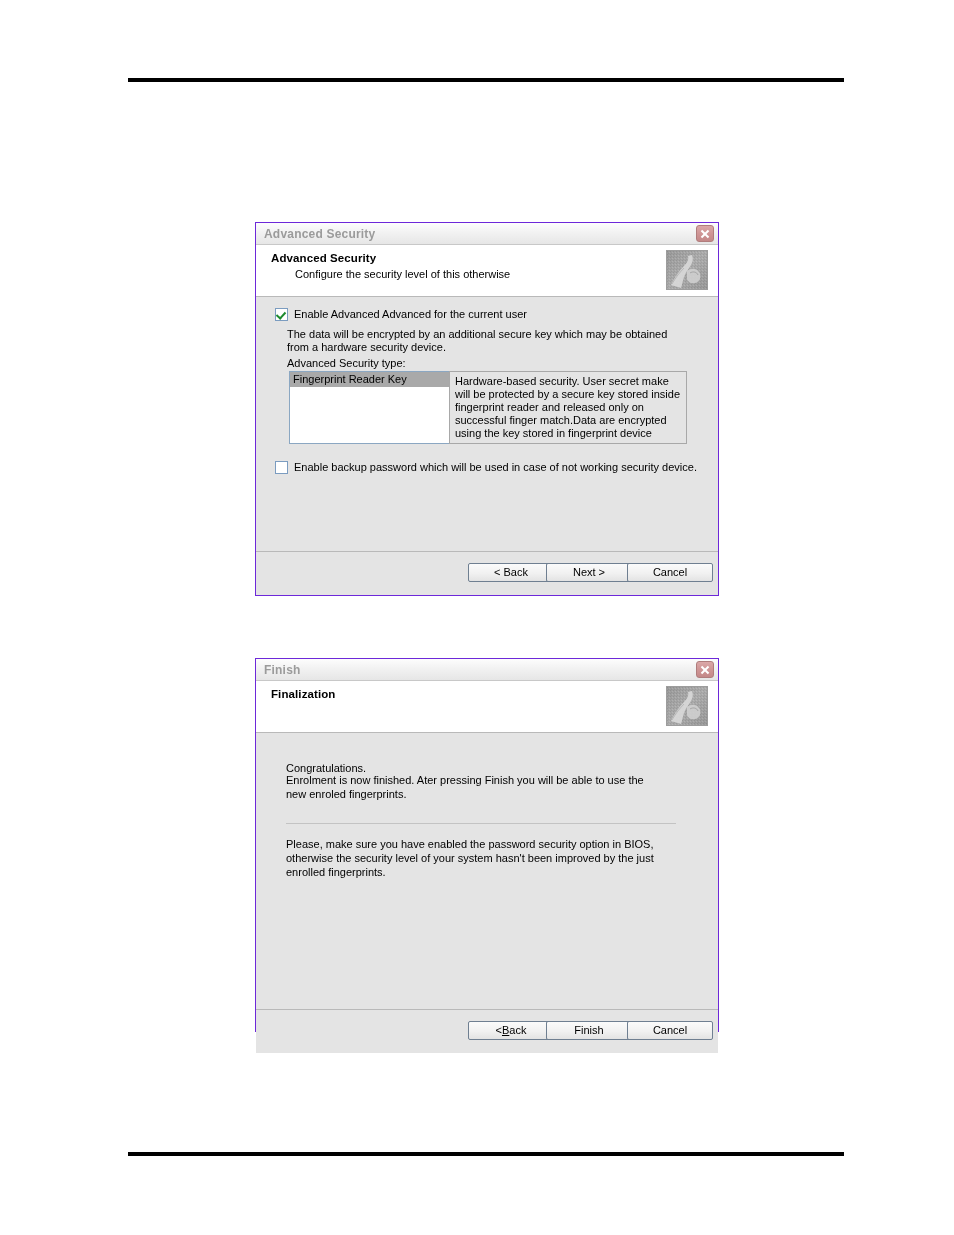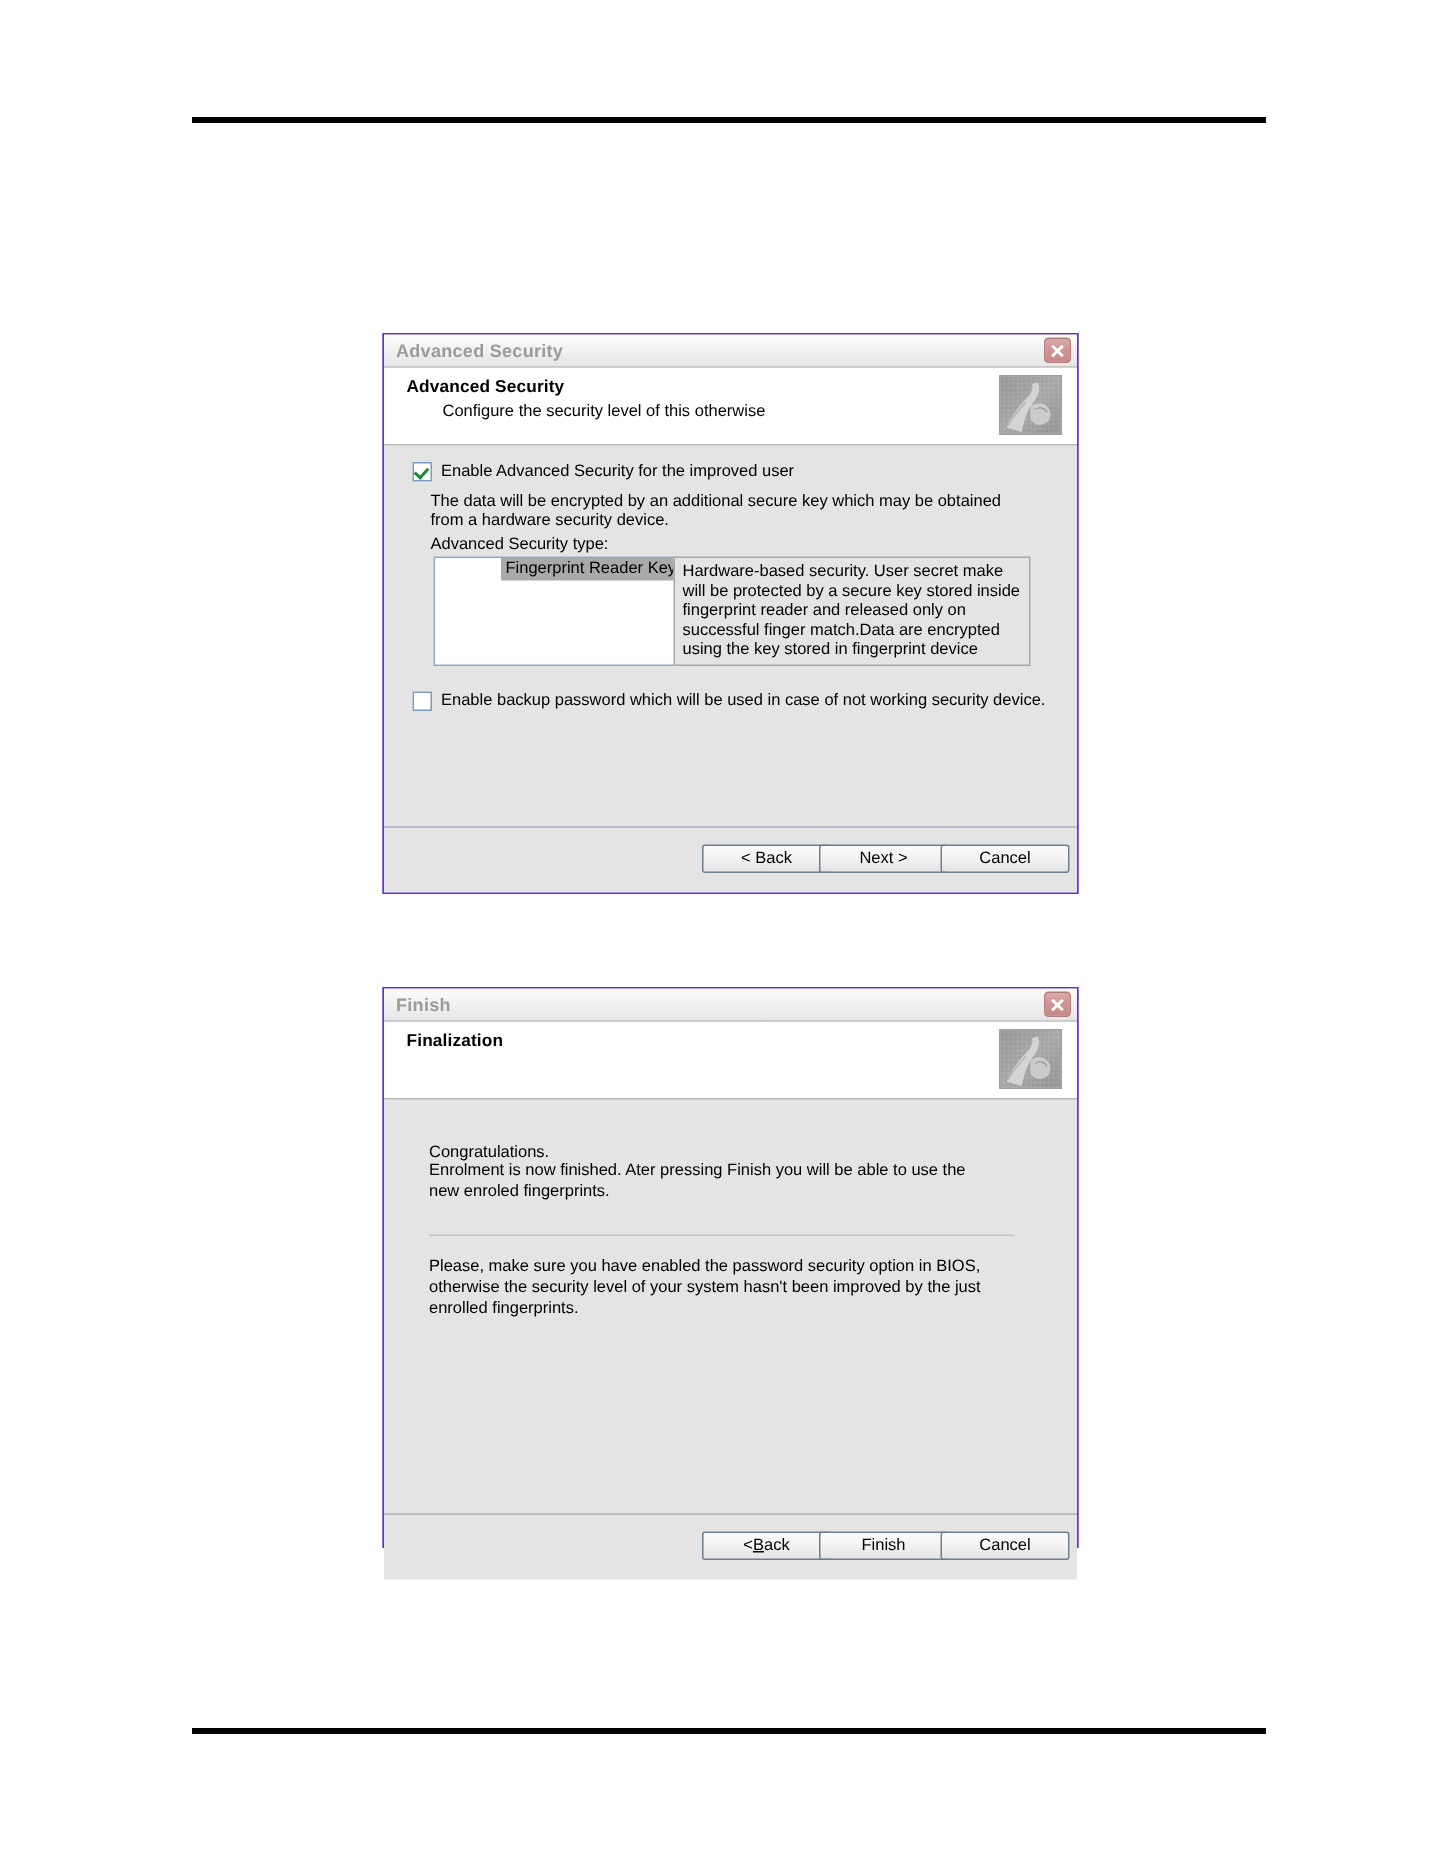--- a/index.html
+++ b/index.html
@@ -177,21 +177,20 @@
   .lb-label {
     position: absolute;
     font-size: 11px;
   }
   .listbox {
     position: absolute;
     background: #ffffff;
     border: 1px solid #8ba7c2;
     box-sizing: border-box;
     overflow: hidden;
-    padding-left: 44px;
   }
   .lb-item {
     font-size: 11px;
     padding: 1px 3px 2px 3px;
     background: #a9a9a9;
     color: #000000;
     white-space: nowrap;
     cursor: pointer;
   }
   .descbox {
@@ -289,21 +288,21 @@
           <path d="M23 22 C26 20 30 21 31 24" stroke="#9a9a9a" stroke-width="0.8" fill="none"></path>
           <path d="M5 33 C9 26 13 21 17 17" stroke="#b0b0b0" stroke-width="0.8" fill="none"></path>
         </svg>
       </div>
     </div>
 
     <div class="body body-advanced">
 
       <div class="check-row" style="left:19px; top:11px;">
         <span class="cb checked"></span>
-        <span class="cb-label">Enable Advanced Security for the improved user</span>
+        <span class="cb-label">Enable Advanced Advanced for the current user</span>
       </div>
 
       <div class="para" style="left:31px; top:31px; width:400px;">The data will be encrypted by an additional secure key which may be obtained from a hardware security device.</div>
 
       <div class="lb-label" style="left:31px; top:60px;">Advanced Security type:</div>
 
       <div class="listbox" style="left:33px; top:74px; width:162px; height:73px;">
         <div class="lb-item">Fingerprint Reader Key</div>
       </div>
 

